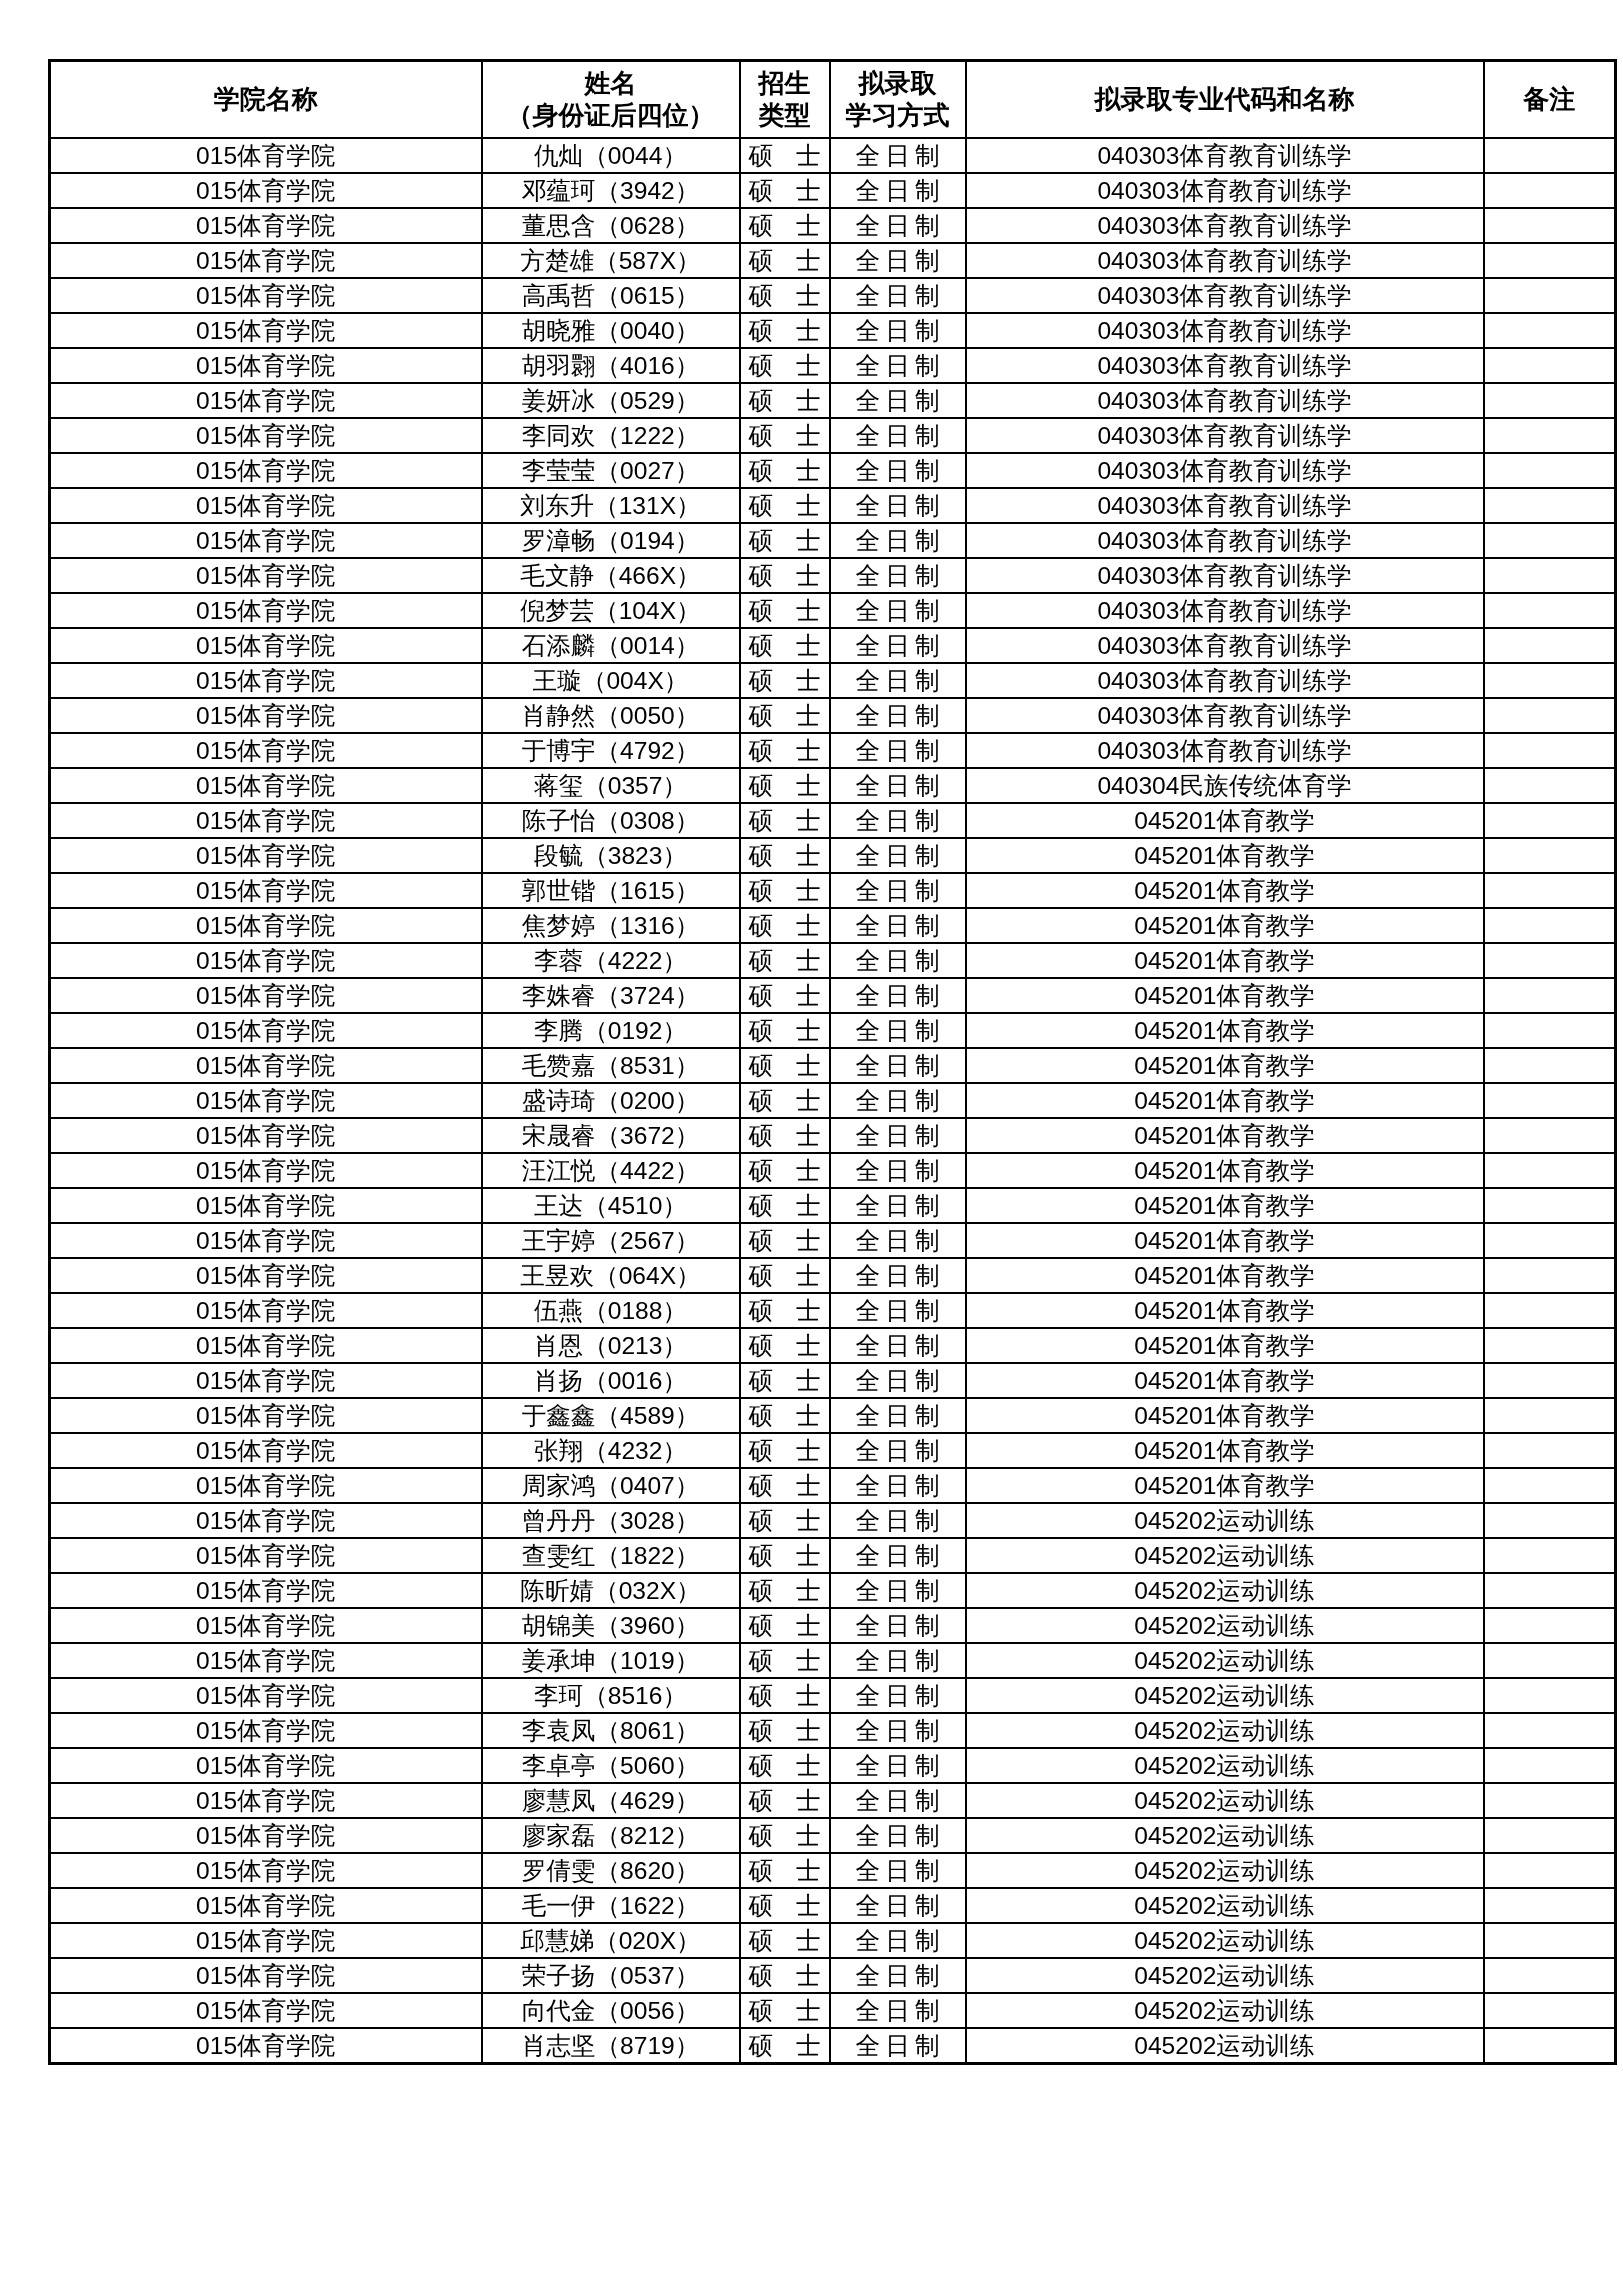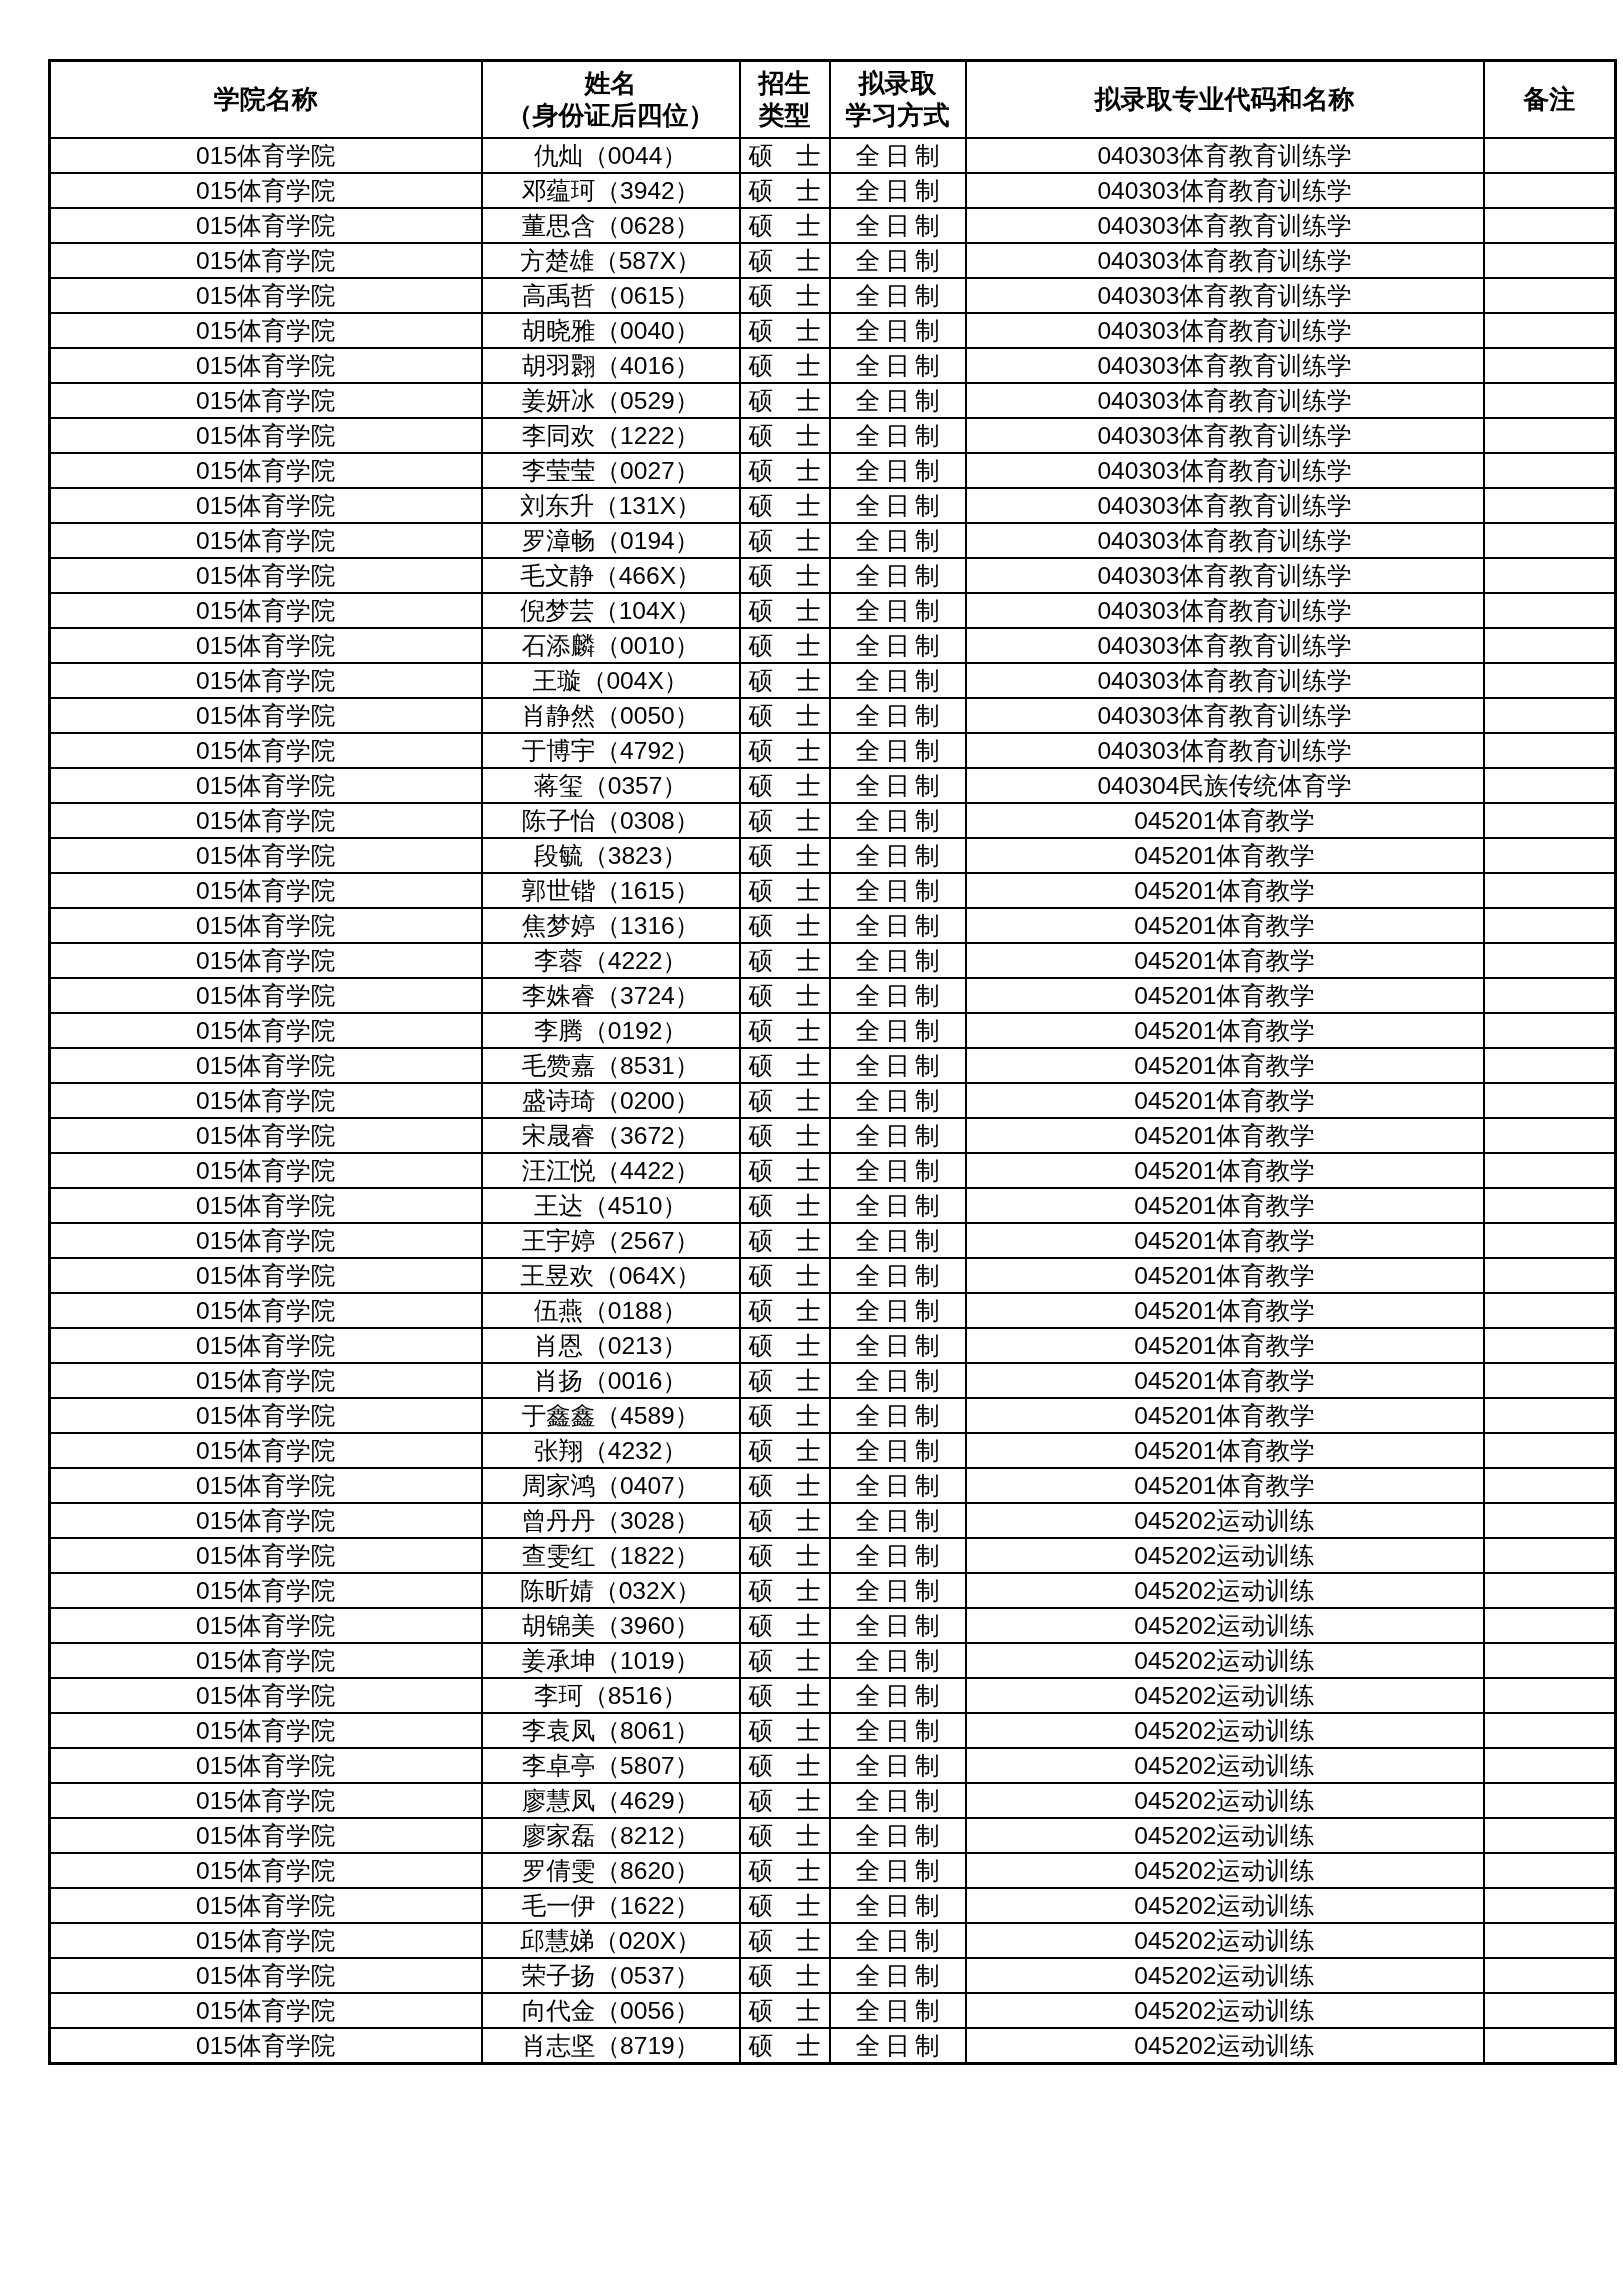--- a/index.html
+++ b/index.html
@@ -194,21 +194,21 @@
         <tr>
     <td class="col-college">015体育学院</td>
     <td class="col-name">倪梦芸（104X）</td>
     <td class="col-type dist">硕士</td>
     <td class="col-mode dist">全日制</td>
     <td class="col-major">040303体育教育训练学</td>
     <td class="col-remark"></td>
   </tr>
         <tr>
     <td class="col-college">015体育学院</td>
-    <td class="col-name">石添麟（0010）</td>
+    <td class="col-name">石添麟（0014）</td>
     <td class="col-type dist">硕士</td>
     <td class="col-mode dist">全日制</td>
     <td class="col-major">040303体育教育训练学</td>
     <td class="col-remark"></td>
   </tr>
         <tr>
     <td class="col-college">015体育学院</td>
     <td class="col-name">王璇（004X）</td>
     <td class="col-type dist">硕士</td>
     <td class="col-mode dist">全日制</td>
@@ -450,21 +450,21 @@
         <tr>
     <td class="col-college">015体育学院</td>
     <td class="col-name">李袁凤（8061）</td>
     <td class="col-type dist">硕士</td>
     <td class="col-mode dist">全日制</td>
     <td class="col-major">045202运动训练</td>
     <td class="col-remark"></td>
   </tr>
         <tr>
     <td class="col-college">015体育学院</td>
-    <td class="col-name">李卓亭（5807）</td>
+    <td class="col-name">李卓亭（5060）</td>
     <td class="col-type dist">硕士</td>
     <td class="col-mode dist">全日制</td>
     <td class="col-major">045202运动训练</td>
     <td class="col-remark"></td>
   </tr>
         <tr>
     <td class="col-college">015体育学院</td>
     <td class="col-name">廖慧凤（4629）</td>
     <td class="col-type dist">硕士</td>
     <td class="col-mode dist">全日制</td>

